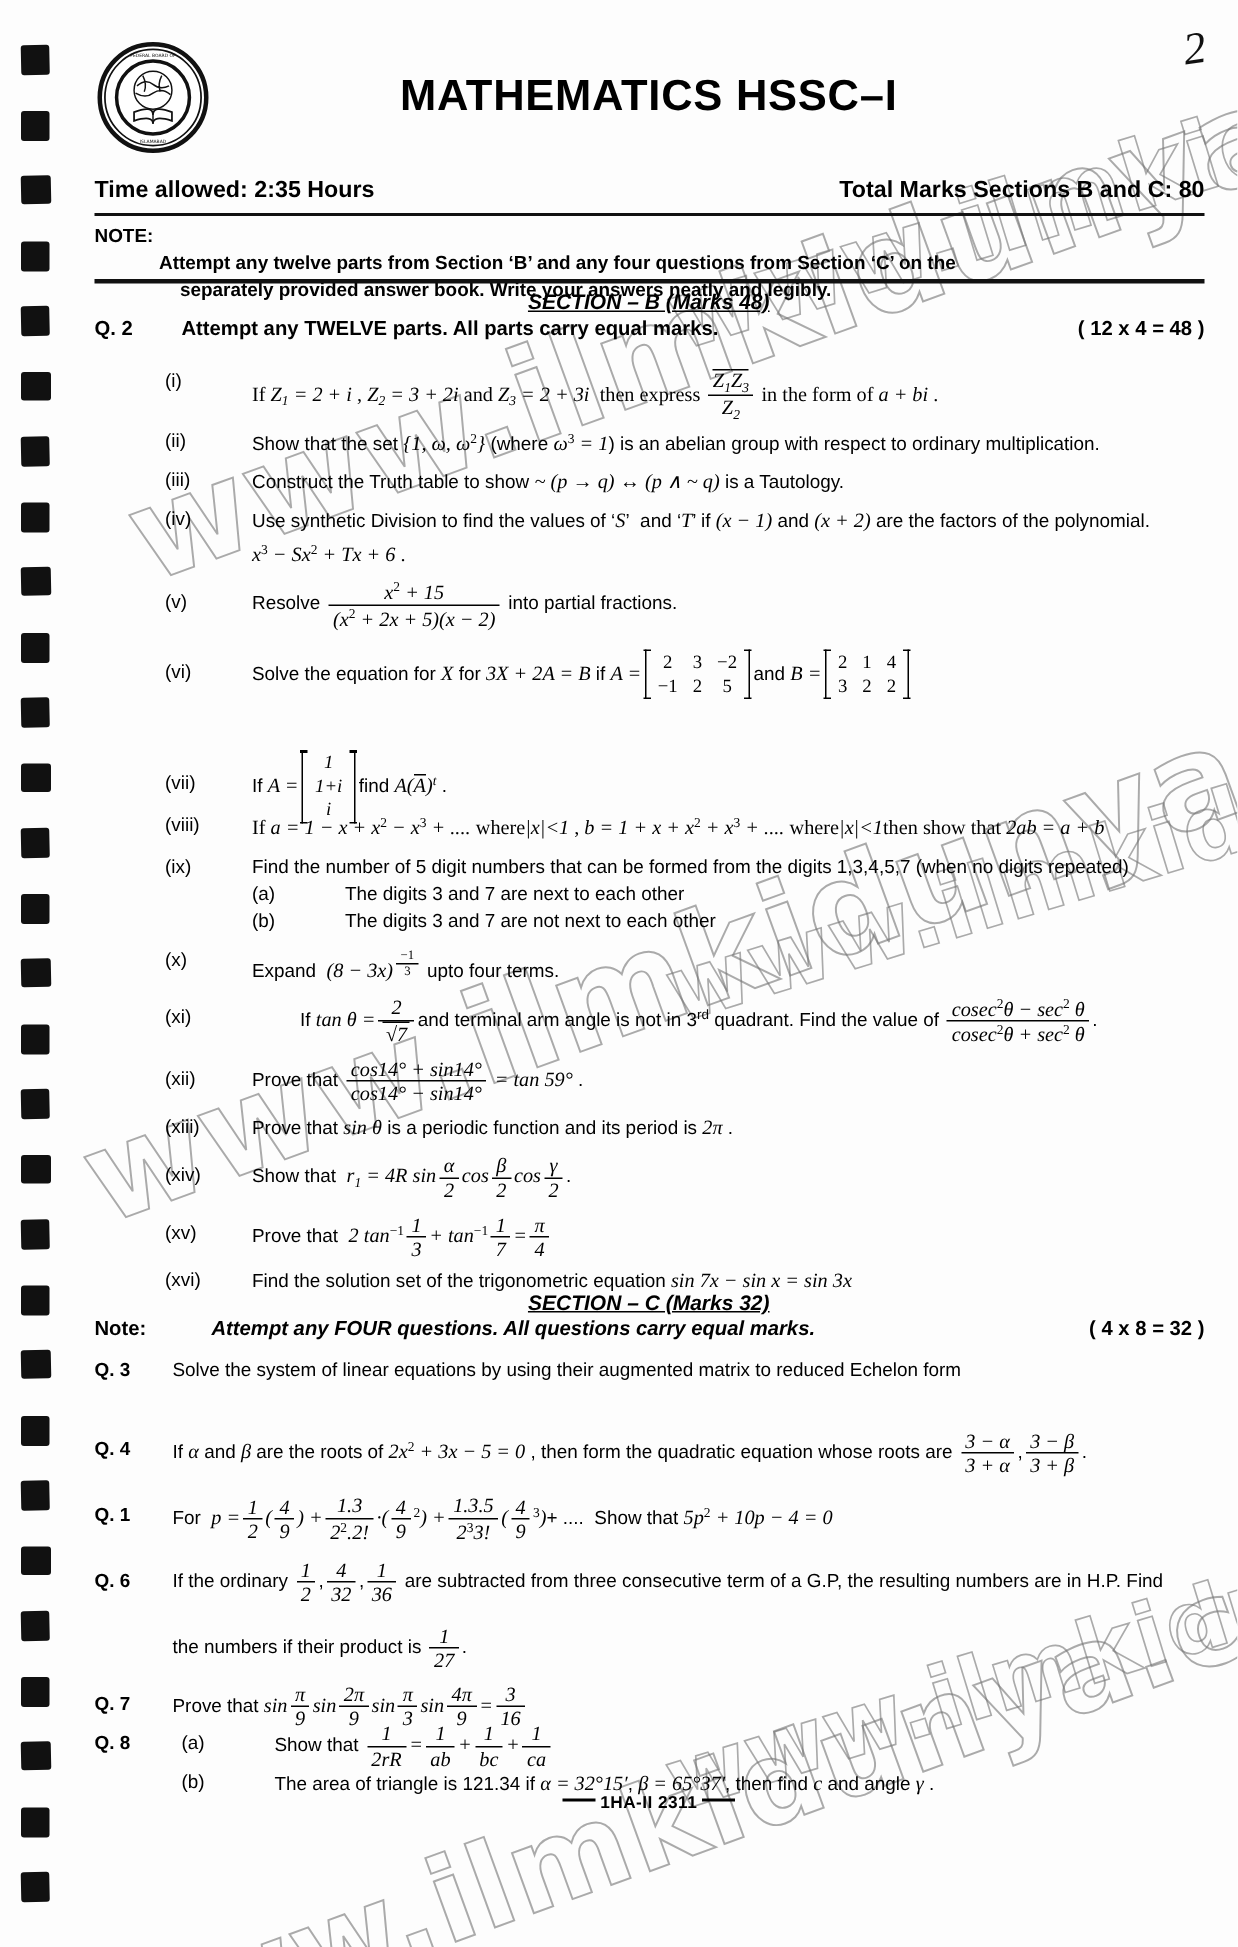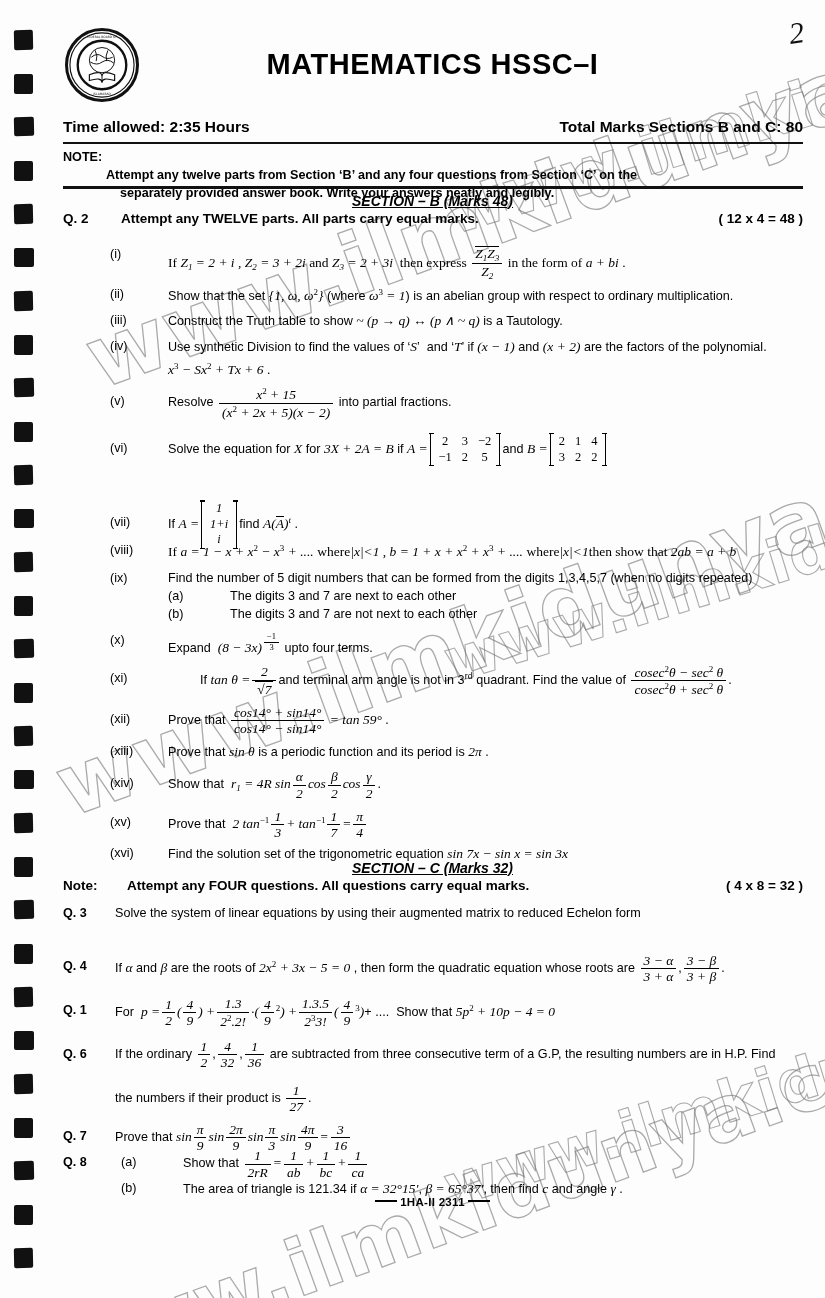--- a/index.html
+++ b/index.html
@@ -401,21 +401,21 @@
       <span class="rn">(xvi)</span>
       <span class="rt">
         Find the solution set of the trigonometric equation <span class="m">sin 7x − sin x = sin 3x</span>
       </span>
     </div>
 
     <div class="section-head sec-c">SECTION – C (Marks 32)</div>
 
     <div class="qhead" style="top:878px; left:8px; width:740px;">
       <span class="lbl" style="left:0;">Note:</span>
-      <span class="txt" style="left:64px;">Attempt any FOUR questions. All questions carry equal marks.</span>
+      <span class="txt" style="left:78px;font-style:italic;">Attempt any FOUR questions. All questions carry equal marks.</span>
       <span class="mk" style="right:0; left:auto;">( 4 x 8 = 32 )</span>
     </div>
 
     <div class="row" style="top:905px; left:8px; width:740px;">
       <span class="rn" style="font-weight:700;">Q. 3</span>
       <span class="rt" style="left:52px; width:690px;">
         Solve the system of linear equations by using their augmented matrix to reduced Echelon form
       </span>
     </div>
 

